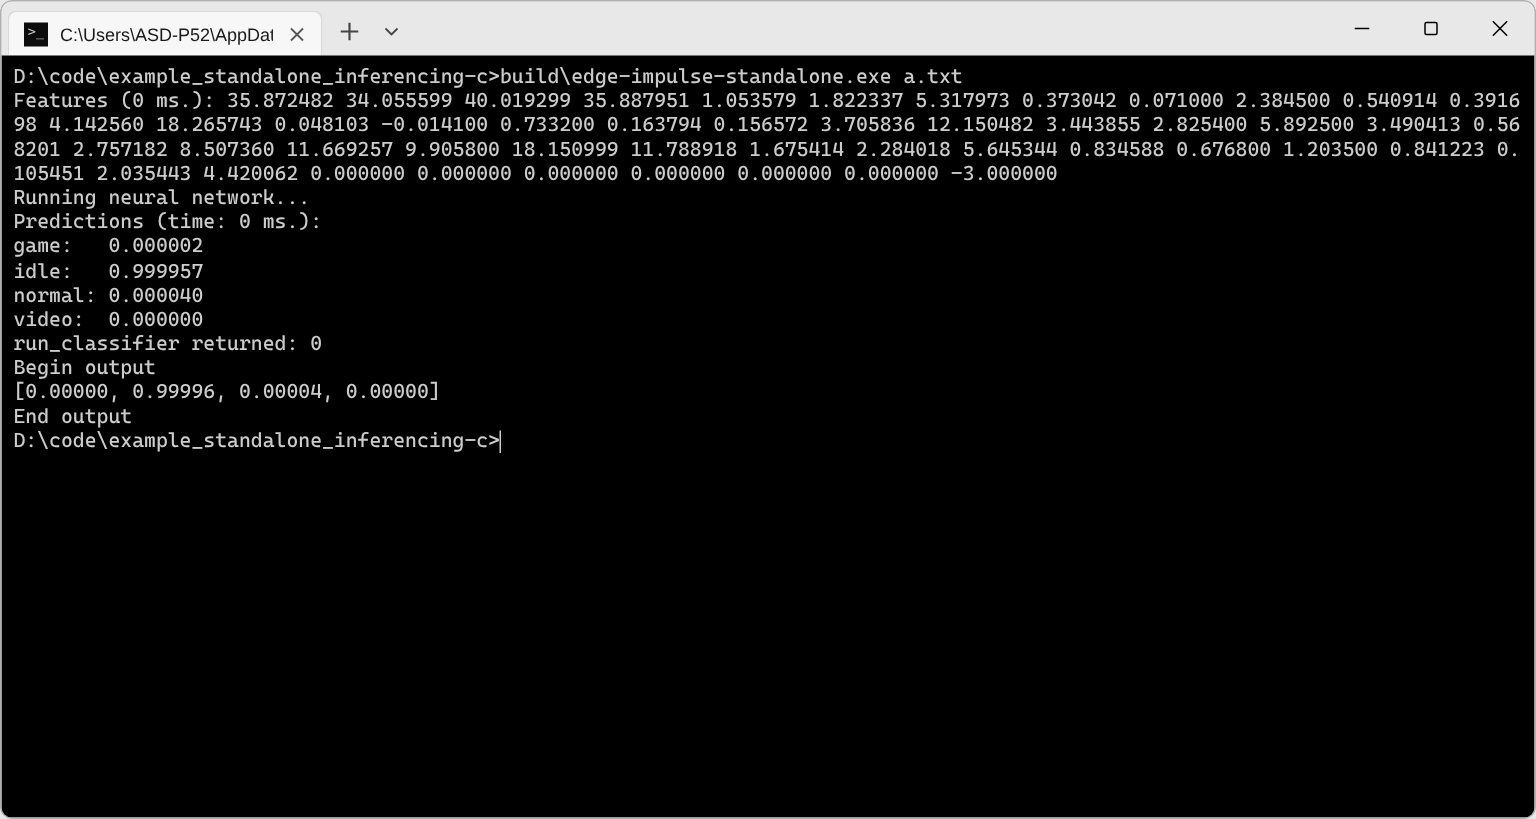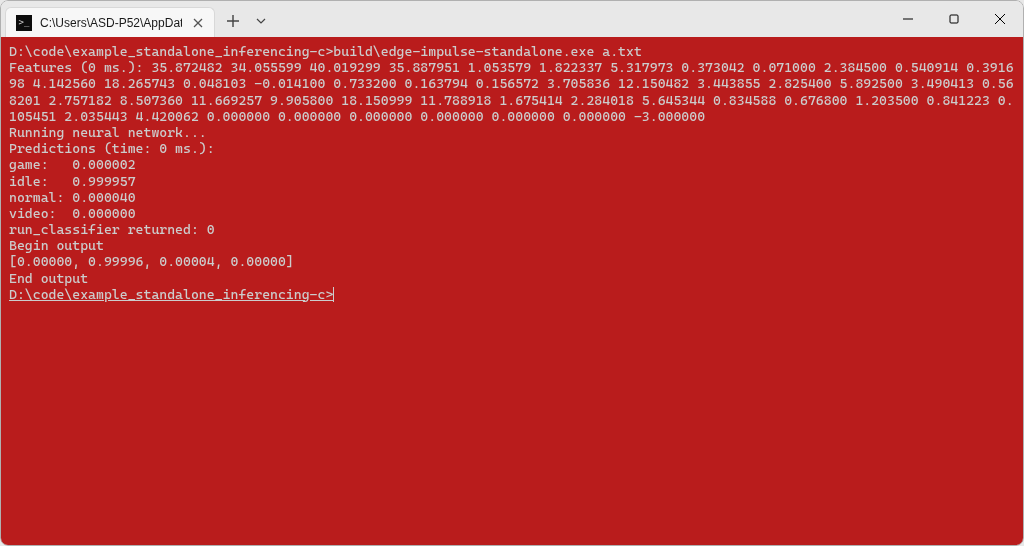--- a/index.html
+++ b/index.html
@@ -113,33 +113,33 @@
       height: 100%;
       display: flex;
       align-items: center;
       justify-content: center;
       color: #000;
       cursor: pointer;
     }
     .win-btn svg { width: 10px; height: 10px; }
     .terminal {
       flex: 1;
-      background: #b91c1c;
+      background: #000000;
       color: #cccccc;
       font-family: "Cascadia Mono", "Consolas", monospace;
       font-size: 13.5px;
       line-height: 1.2;
       padding: 6px 8px;
       white-space: pre-wrap;
       word-break: break-all;
       overflow: hidden;
       position: relative;
     }
     .terminal-line { white-space: pre-wrap; }
-    .prompt-line { display: inline; text-decoration: underline; }
+    .prompt-line { display: inline; }
     .cursor {
       display: inline-block;
       width: 1px;
       height: 15px;
       background: #cccccc;
       vertical-align: text-bottom;
       margin-left: 0;
     }
   </style>
 </head>

